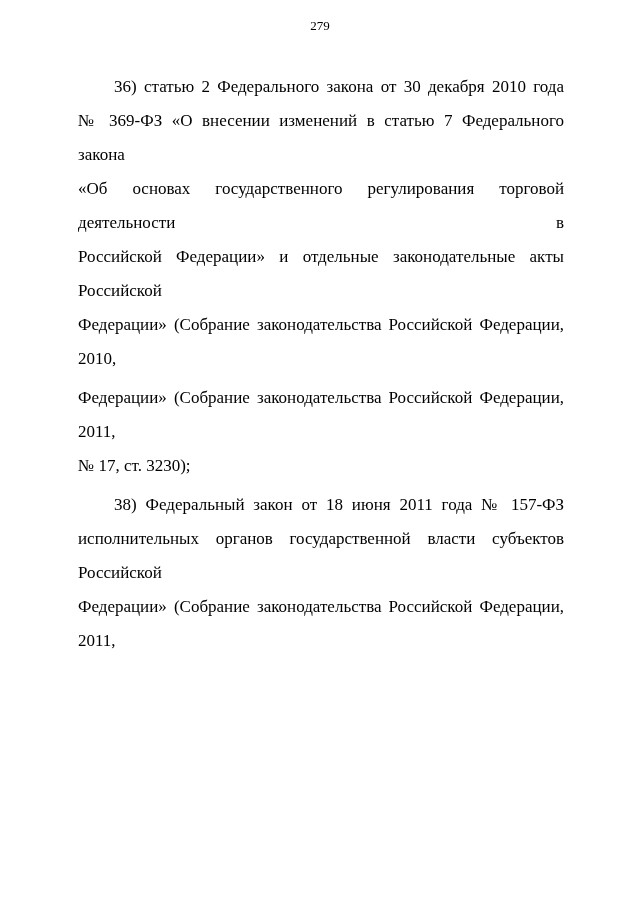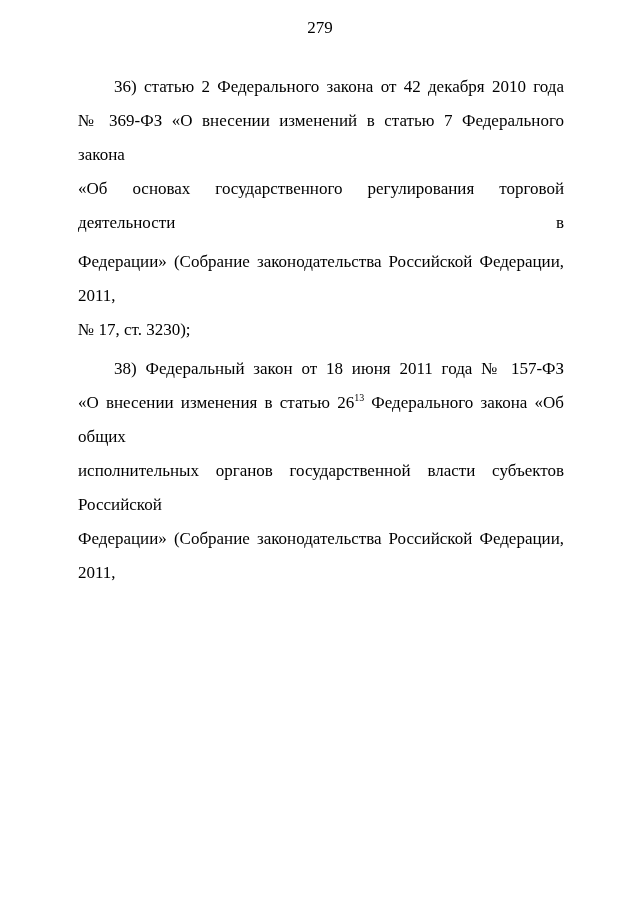--- a/index.html
+++ b/index.html
@@ -1,47 +1,48 @@
 <!DOCTYPE html>
 <html><head>
 <meta charset="utf-8">
 <style>
   html, body { margin: 0; padding: 0; background: #ffffff; }
   body { width: 640px; height: 905px; position: relative; overflow: hidden;
          font-family: "Liberation Serif", "DejaVu Serif", serif; color: #000; }
   .page-number { position: absolute; top: 18px; left: 0; width: 640px; text-align: center;
-                 font-size: 17px; }
+                 font-size: 13px; }
   .content { position: absolute; top: 70px; left: 78px; width: 486px; }
   .para { font-size: 17px; line-height: 34px; text-align: justify; margin: 0 0 5px 0;
           text-indent: 36px; }
   .line { display: block; text-align: justify; text-align-last: justify; white-space: normal; }
   .line.last { text-align-last: left; }
   .line.first { text-indent: 36px; }
   .line:not(.first) { text-indent: 0; }
   sup { font-size: 10px; line-height: 0; vertical-align: 7px; }
 </style>
 </head>
 <body>
 
 <div class="page-number">279</div>
 
 <div class="content">
 
   <div class="para">
-    <span class="line first">36) статью 2 Федерального закона от 42 декабря 2010 года</span>
+    <span class="line first">36) статью 2 Федерального закона от 30 декабря 2010 года</span>
     <span class="line">№ 369-ФЗ «О внесении изменений в статью 7 Федерального закона</span>
     <span class="line">«Об основах государственного регулирования торговой деятельности в</span>
+    <span class="line">Российской Федерации» и отдельные законодательные акты Российской</span>
+    <span class="line">Федерации» (Собрание законодательства Российской Федерации, 2010,</span>
   </div>
 
   <div class="para">
     <span class="line">Федерации» (Собрание законодательства Российской Федерации, 2011,</span>
     <span class="line last">№ 17, ст. 3230);</span>
   </div>
 
   <div class="para">
     <span class="line first">38) Федеральный закон от 18 июня 2011 года № 157-ФЗ</span>
-    <span class="line"><span>«О внесении изменения в статью 26</span><sup>13</sup><span> Федерального закона «Об общих</span></span>
     <span class="line">исполнительных органов государственной власти субъектов Российской</span>
     <span class="line">Федерации» (Собрание законодательства Российской Федерации, 2011,</span>
 
   </div>
 
 </div>
 
 </body></html>

